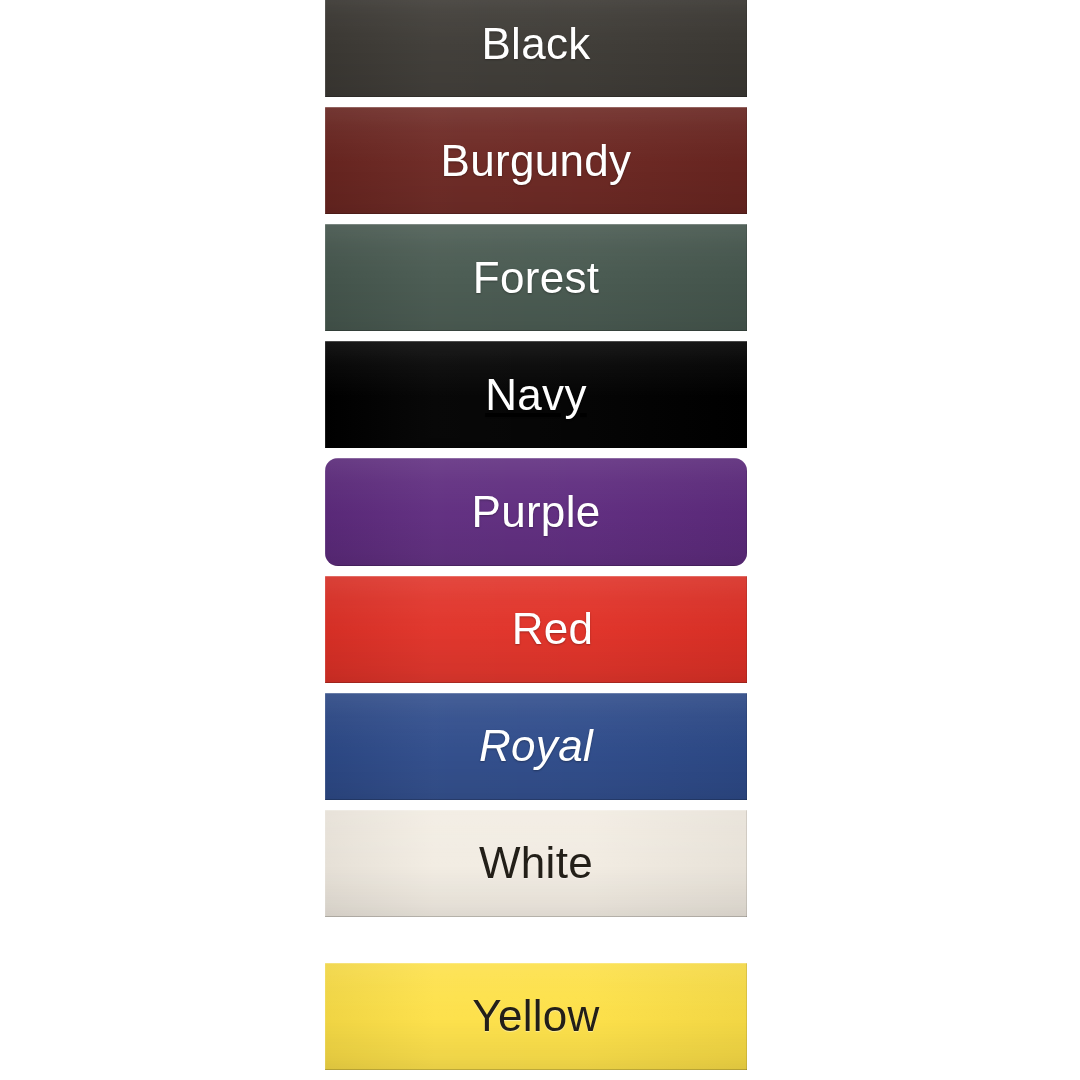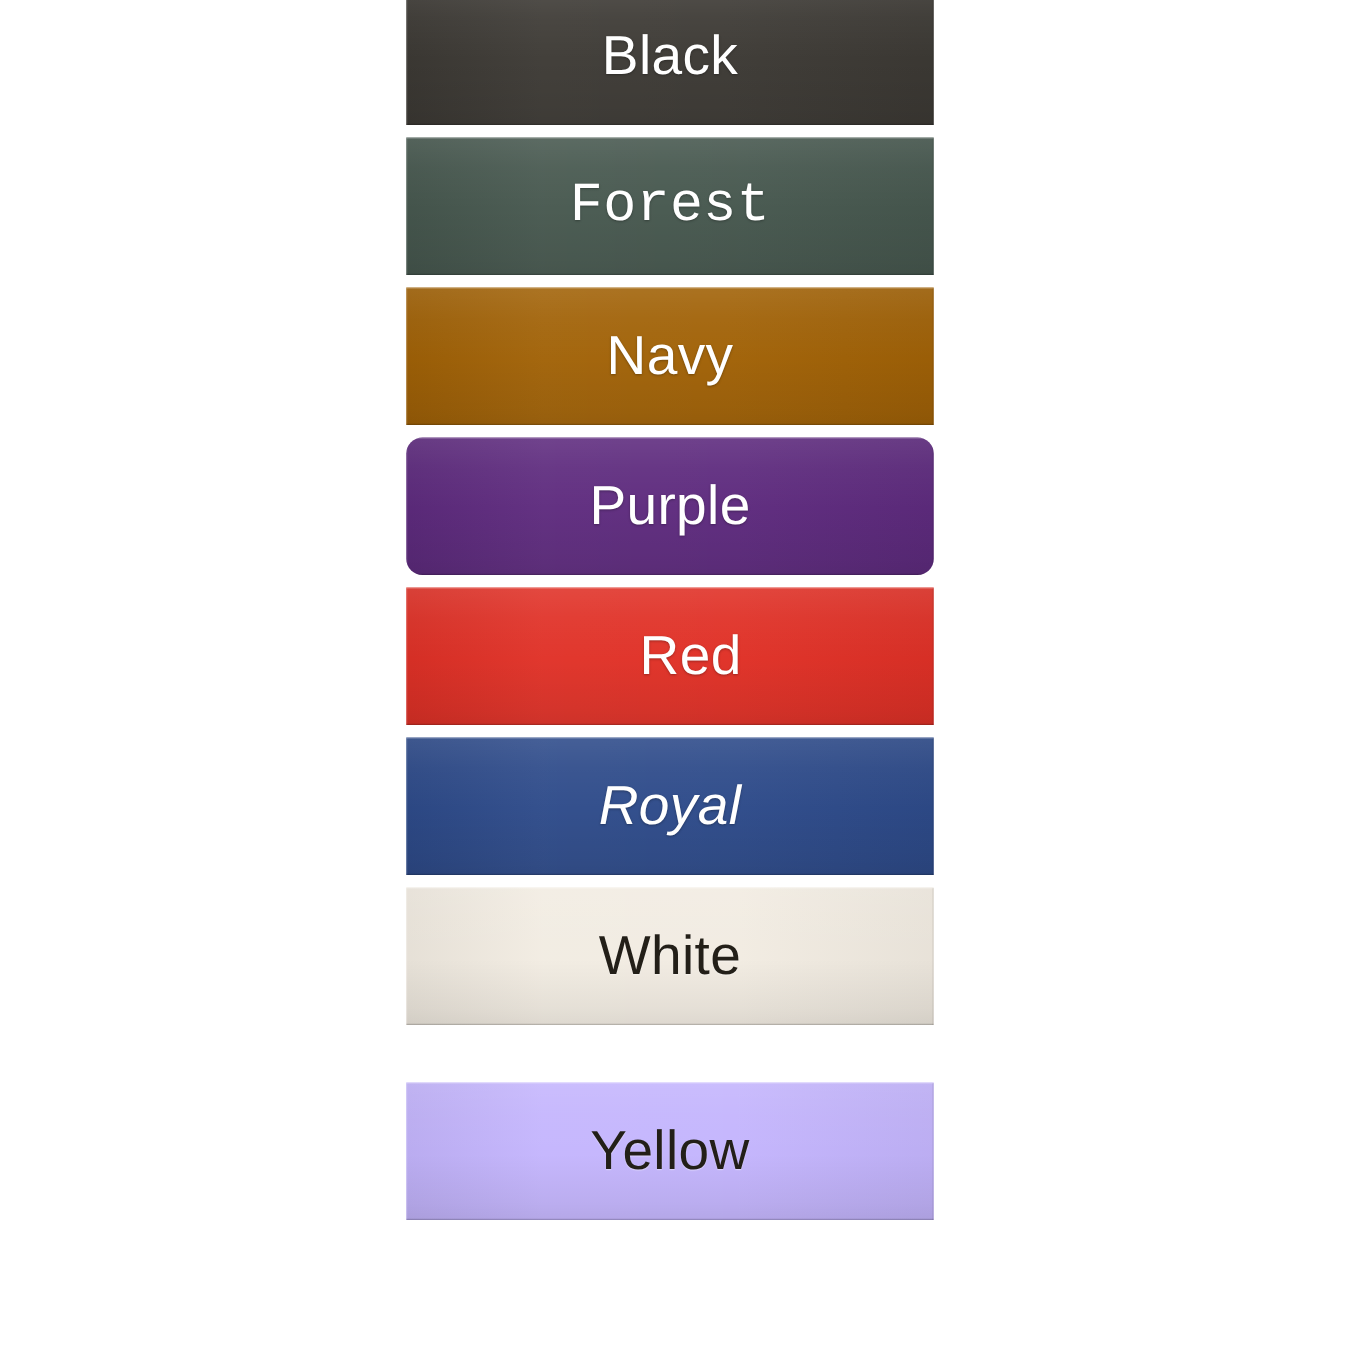--- a/index.html
+++ b/index.html
@@ -100,35 +100,38 @@
   }
 </style>
 </head>
 <body style="background: rgb(255, 255, 255);">
 
 <div id="swatch-chart" style="background: rgb(255, 255, 255);">
   <div class="swatch-column">
       <div class="swatch-row" style="background-color: rgb(61, 58, 53);">
         <span class="swatch-label on-dark" style="color: rgb(255, 255, 255);">Black</span>
       </div>
+      <div class="swatch-row" style="background-color: rgb(107, 38, 33);">
+        <span class="swatch-label on-dark" style="color: rgb(255, 255, 255);">Burgundy</span>
+      </div>
       <div class="swatch-row" style="background-color: rgb(71, 88, 79);">
-        <span class="swatch-label on-dark" style="color: rgb(255, 255, 255); font-family: Liberation Mono, monospace;">Forest</span>
+        <span class="swatch-label on-dark" style="color: rgb(255, 255, 255);">Forest</span>
       </div>
-      <div class="swatch-row" style="background-color: #a16207;">
+      <div class="swatch-row" style="background-color: #000000; text-decoration: underline;">
         <span class="swatch-label on-dark" style="color: rgb(255, 255, 255);">Navy</span>
       </div>
       <div class="swatch-row" style="background-color: rgb(94, 43, 126); border-radius: 13px;">
         <span class="swatch-label on-dark" style="color: rgb(255, 255, 255);">Purple</span>
       </div>
       <div class="swatch-row" style="background-color: rgb(224, 49, 39); padding-left: 33px;">
         <span class="swatch-label on-dark" style="color: rgb(255, 255, 255);">Red</span>
       </div>
       <div class="swatch-row" style="background-color: rgb(46, 75, 138); font-style: italic;">
         <span class="swatch-label on-dark" style="color: rgb(255, 255, 255);">Royal</span>
       </div>
       <div class="swatch-row" style="background-color: rgb(242, 236, 226); align-items: center;">
         <span class="swatch-label on-light" style="color: rgb(35, 31, 24);">White</span>
       </div>
-      <div class="swatch-row" style="background-color: #c4b5fd; margin-top: 36px;">
+      <div class="swatch-row" style="background-color: #fde047; margin-top: 36px;">
         <span class="swatch-label on-light" style="color: rgb(35, 31, 24);">Yellow</span>
       </div>
     </div>
 </div>
 
 </body></html>

